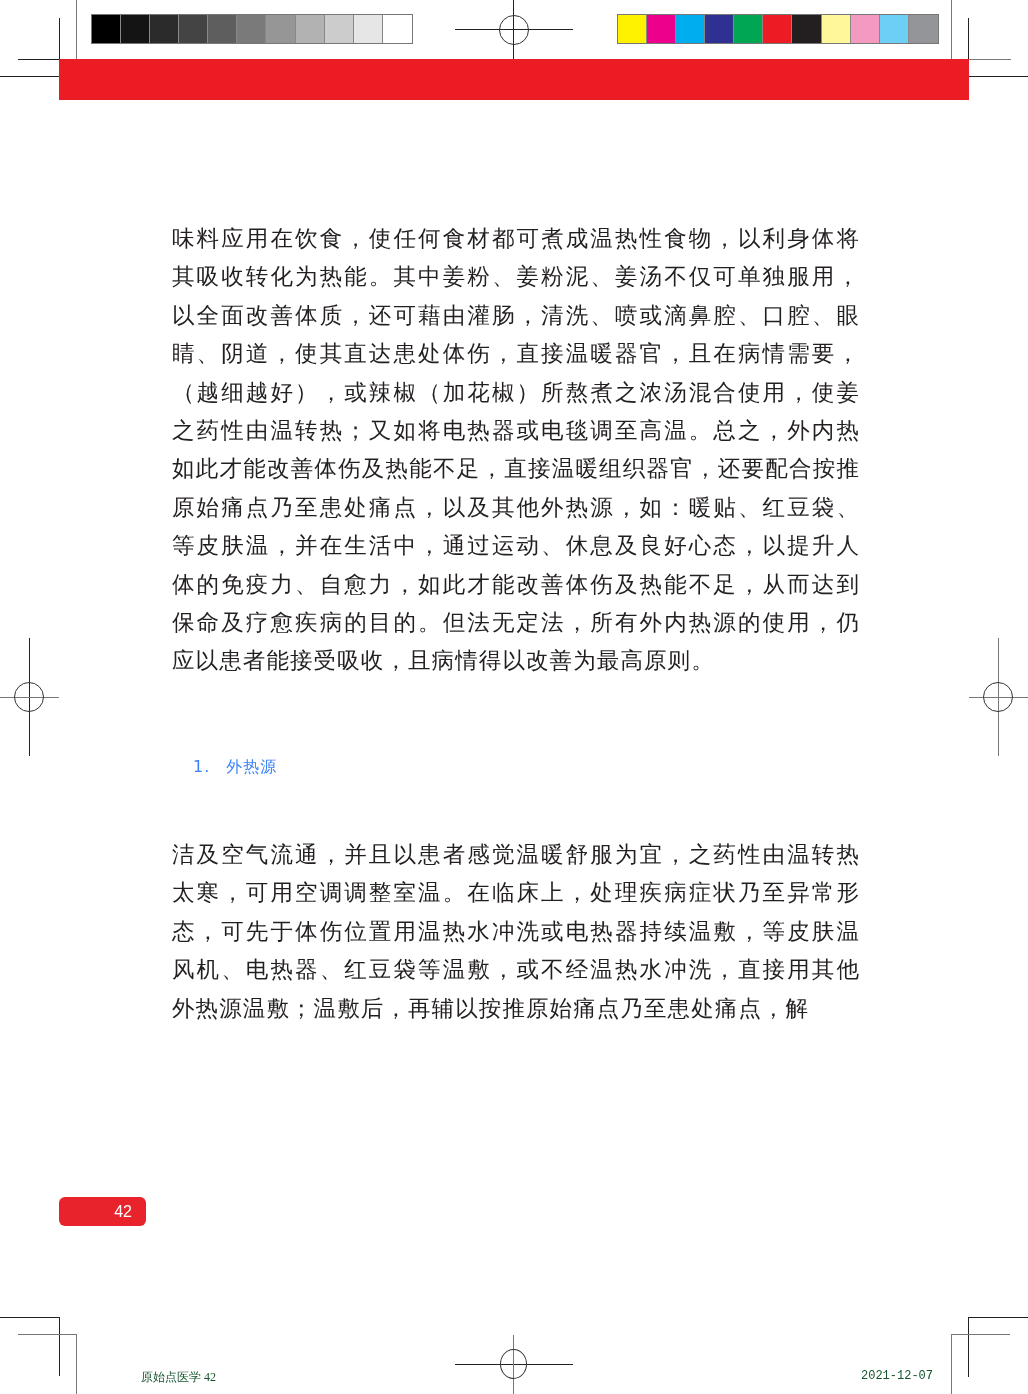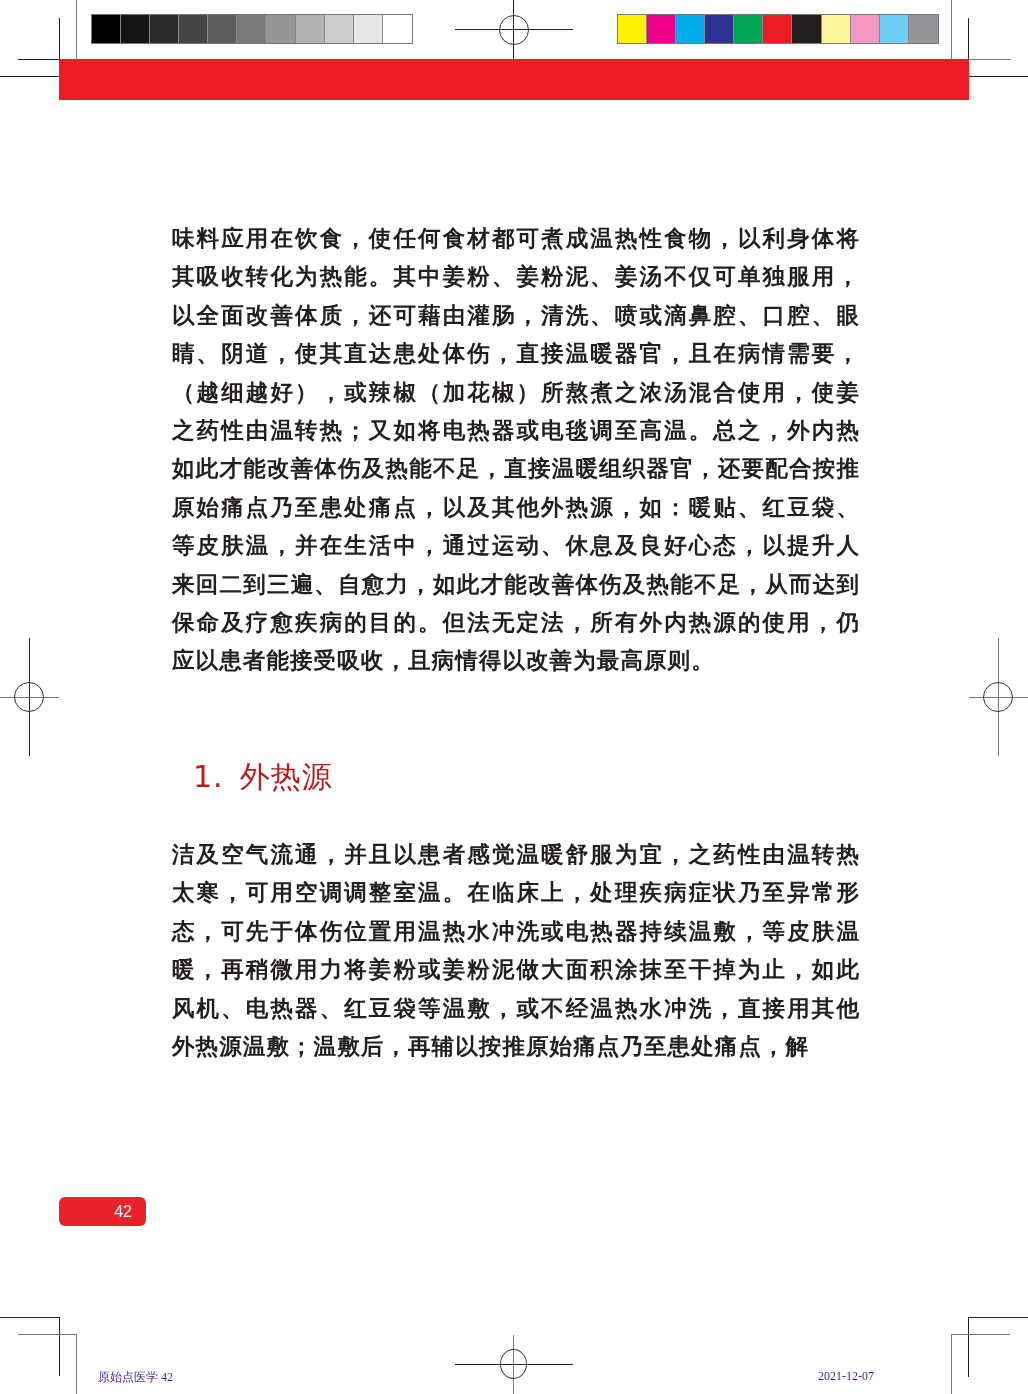--- a/index.html
+++ b/index.html
@@ -64,33 +64,32 @@
       letter-spacing: 1.1px;
       text-align: justify;
       text-align-last: justify;
     }
     .text-line {
       display: block;
       white-space: nowrap;
       height: 38.4px;
       text-align: justify;
       text-align-last: justify;
-      font-weight: bold;
     }
     .text-line.last {
       text-align-last: left;
     }
     .indent { padding-left: 47px; }
 
     .section-heading {
       position: absolute;
       left: 193px;
       top: 757px;
-      font-size: 30px;
-      color: #b91c1c;
+      font-size: 16px;
+      color: #3b82f6;
       letter-spacing: 1px;
     }
     .section-heading .num { margin-right: 16px; }
 
     .page-badge {
       position: absolute;
       left: 59px;
       top: 1197px;
       width: 87px;
       height: 29px;
@@ -102,25 +101,26 @@
       text-align: right;
       box-sizing: border-box;
       padding-right: 14px;
       font-family: "Liberation Sans", sans-serif;
     }
 
     .footer-left, .footer-right {
       position: absolute;
       top: 1369px;
       font-size: 12px;
-      color: #4c1d95;
+      color: #14532d;
       font-family: "Liberation Serif", "DejaVu Serif", serif;
+      margin-left: 43px;
     }
     .footer-left { left: 98px; }
-    .footer-right { left: 818px; }
+    .footer-right { left: 818px; font-family: Liberation Mono, monospace; }
   </style>
 </head>
 <body>
 
 <div class="line-v" style="left:59px; top:18px; height:42px;"></div>
 <div class="line-h" style="left:18px; top:59px; height:1px; width:42px;"></div>
 <div class="line-v gray" style="left:76px; top:0px; height:59px;"></div>
 <div class="line-h" style="left:0px; top:76px; width:59px;"></div>
 
 <div class="swatch-bar" id="gray-bar" style="left:91px; width:322px;">
@@ -177,34 +177,33 @@
 <div class="text-block" id="para1" style="top:219px;">
     <span class="text-line">味料应用在饮食，使任何食材都可煮成温热性食物，以利身体将</span>
     <span class="text-line">其吸收转化为热能。其中姜粉、姜粉泥、姜汤不仅可单独服用，</span>
     <span class="text-line">以全面改善体质，还可藉由灌肠，清洗、喷或滴鼻腔、口腔、眼</span>
     <span class="text-line">睛、阴道，使其直达患处体伤，直接温暖器官，且在病情需要，</span>
     <span class="text-line">（越细越好），或辣椒（加花椒）所熬煮之浓汤混合使用，使姜</span>
     <span class="text-line">之药性由温转热；又如将电热器或电毯调至高温。总之，外内热</span>
     <span class="text-line">如此才能改善体伤及热能不足，直接温暖组织器官，还要配合按推</span>
     <span class="text-line">原始痛点乃至患处痛点，以及其他外热源，如：暖贴、红豆袋、</span>
     <span class="text-line">等皮肤温，并在生活中，通过运动、休息及良好心态，以提升人</span>
-    <span class="text-line">来回二到三遍、自愈力，如此才能改善体伤及热能不足，从而达到</span>
+    <span class="text-line">体的免疫力、自愈力，如此才能改善体伤及热能不足，从而达到</span>
     <span class="text-line">保命及疗愈疾病的目的。但法无定法，所有外内热源的使用，仍</span>
     <span class="text-line last">应以患者能接受吸收，且病情得以改善为最高原则。</span>
   </div>
 
 <div class="section-heading">
   <span class="num">1.</span><span>外热源</span>
 </div>
 
 <div class="text-block" id="para2" style="top:835px;">
     <span class="text-line">洁及空气流通，并且以患者感觉温暖舒服为宜，之药性由温转热</span>
     <span class="text-line">太寒，可用空调调整室温。在临床上，处理疾病症状乃至异常形</span>
     <span class="text-line">态，可先于体伤位置用温热水冲洗或电热器持续温敷，等皮肤温</span>
-    <span class="text-line">暖，再稍微用力将姜粉或姜粉泥做大面积涂抹至干掉为止，如此</span>
     <span class="text-line">风机、电热器、红豆袋等温敷，或不经温热水冲洗，直接用其他</span>
     <span class="text-line last">外热源温敷；温敷后，再辅以按推原始痛点乃至患处痛点，解</span>
   </div>
 
 <div class="page-badge">42</div>
 
 <div class="line-h" style="left:0px; top:1317px; width:59px;"></div>
 <div class="line-v" style="left:59px; top:1317px; height:59px;"></div>
 <div class="line-h gray" style="left:18px; top:1334px; width:59px;"></div>
 <div class="line-v gray" style="left:76px; top:1334px; height:60px;"></div>

